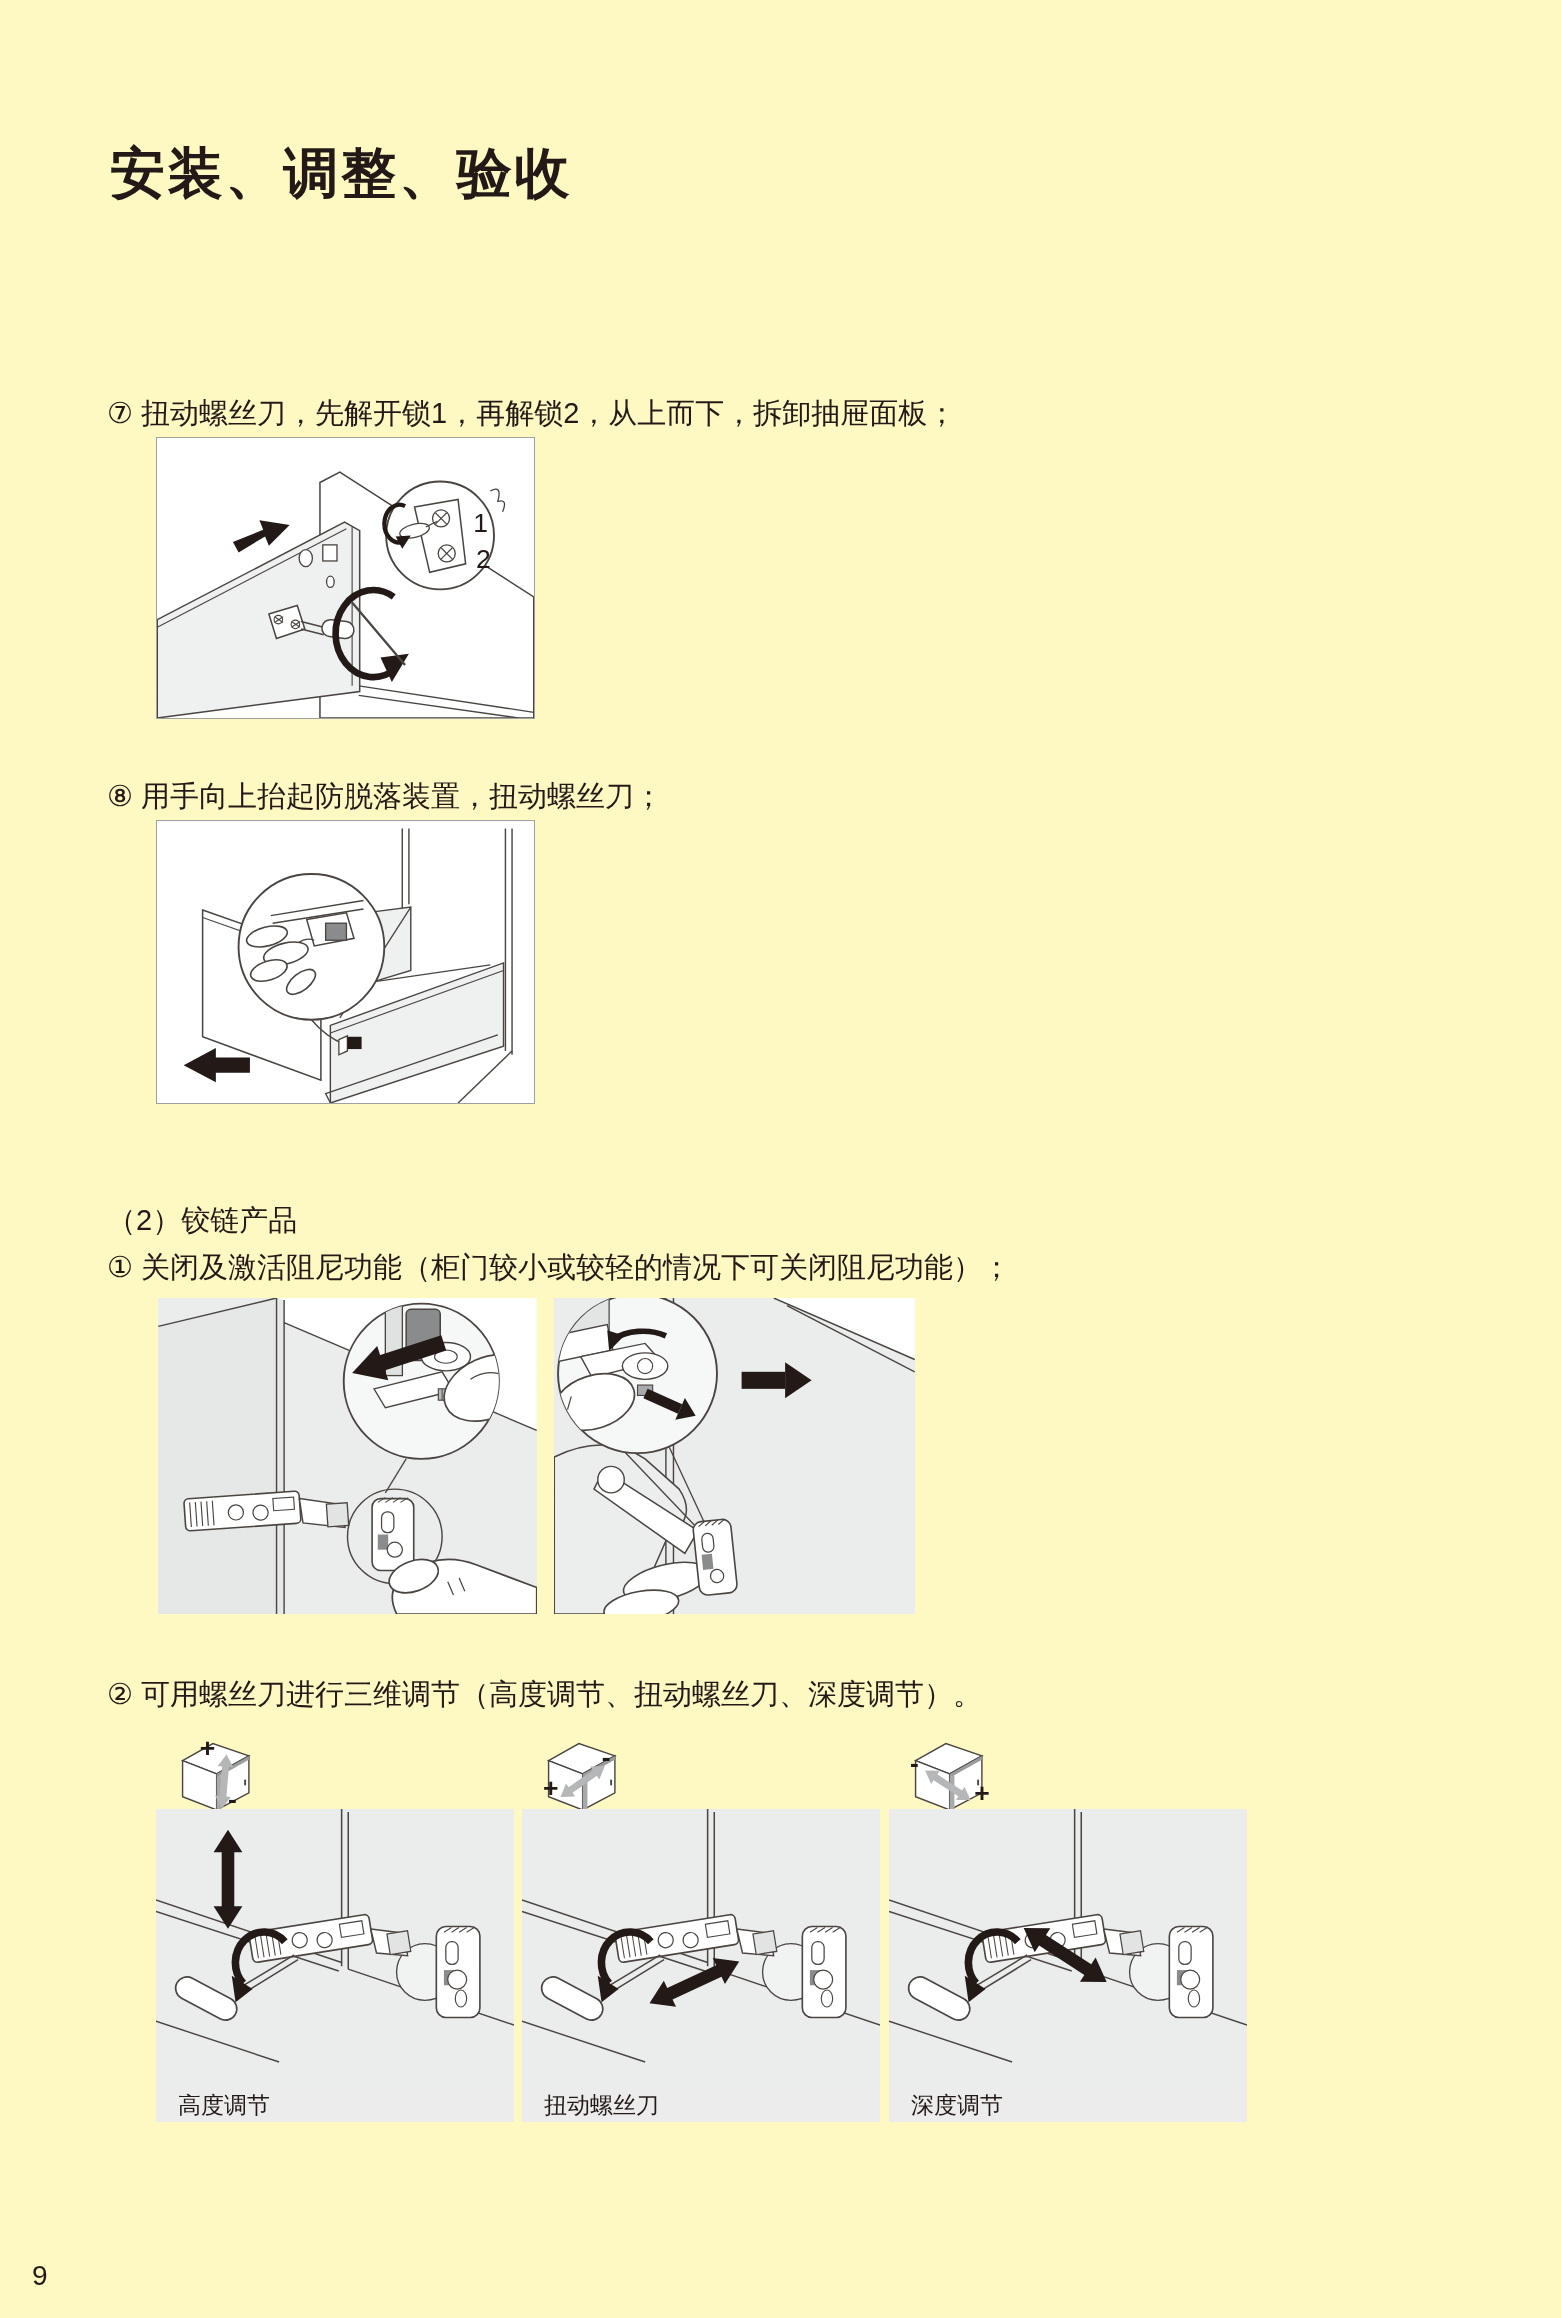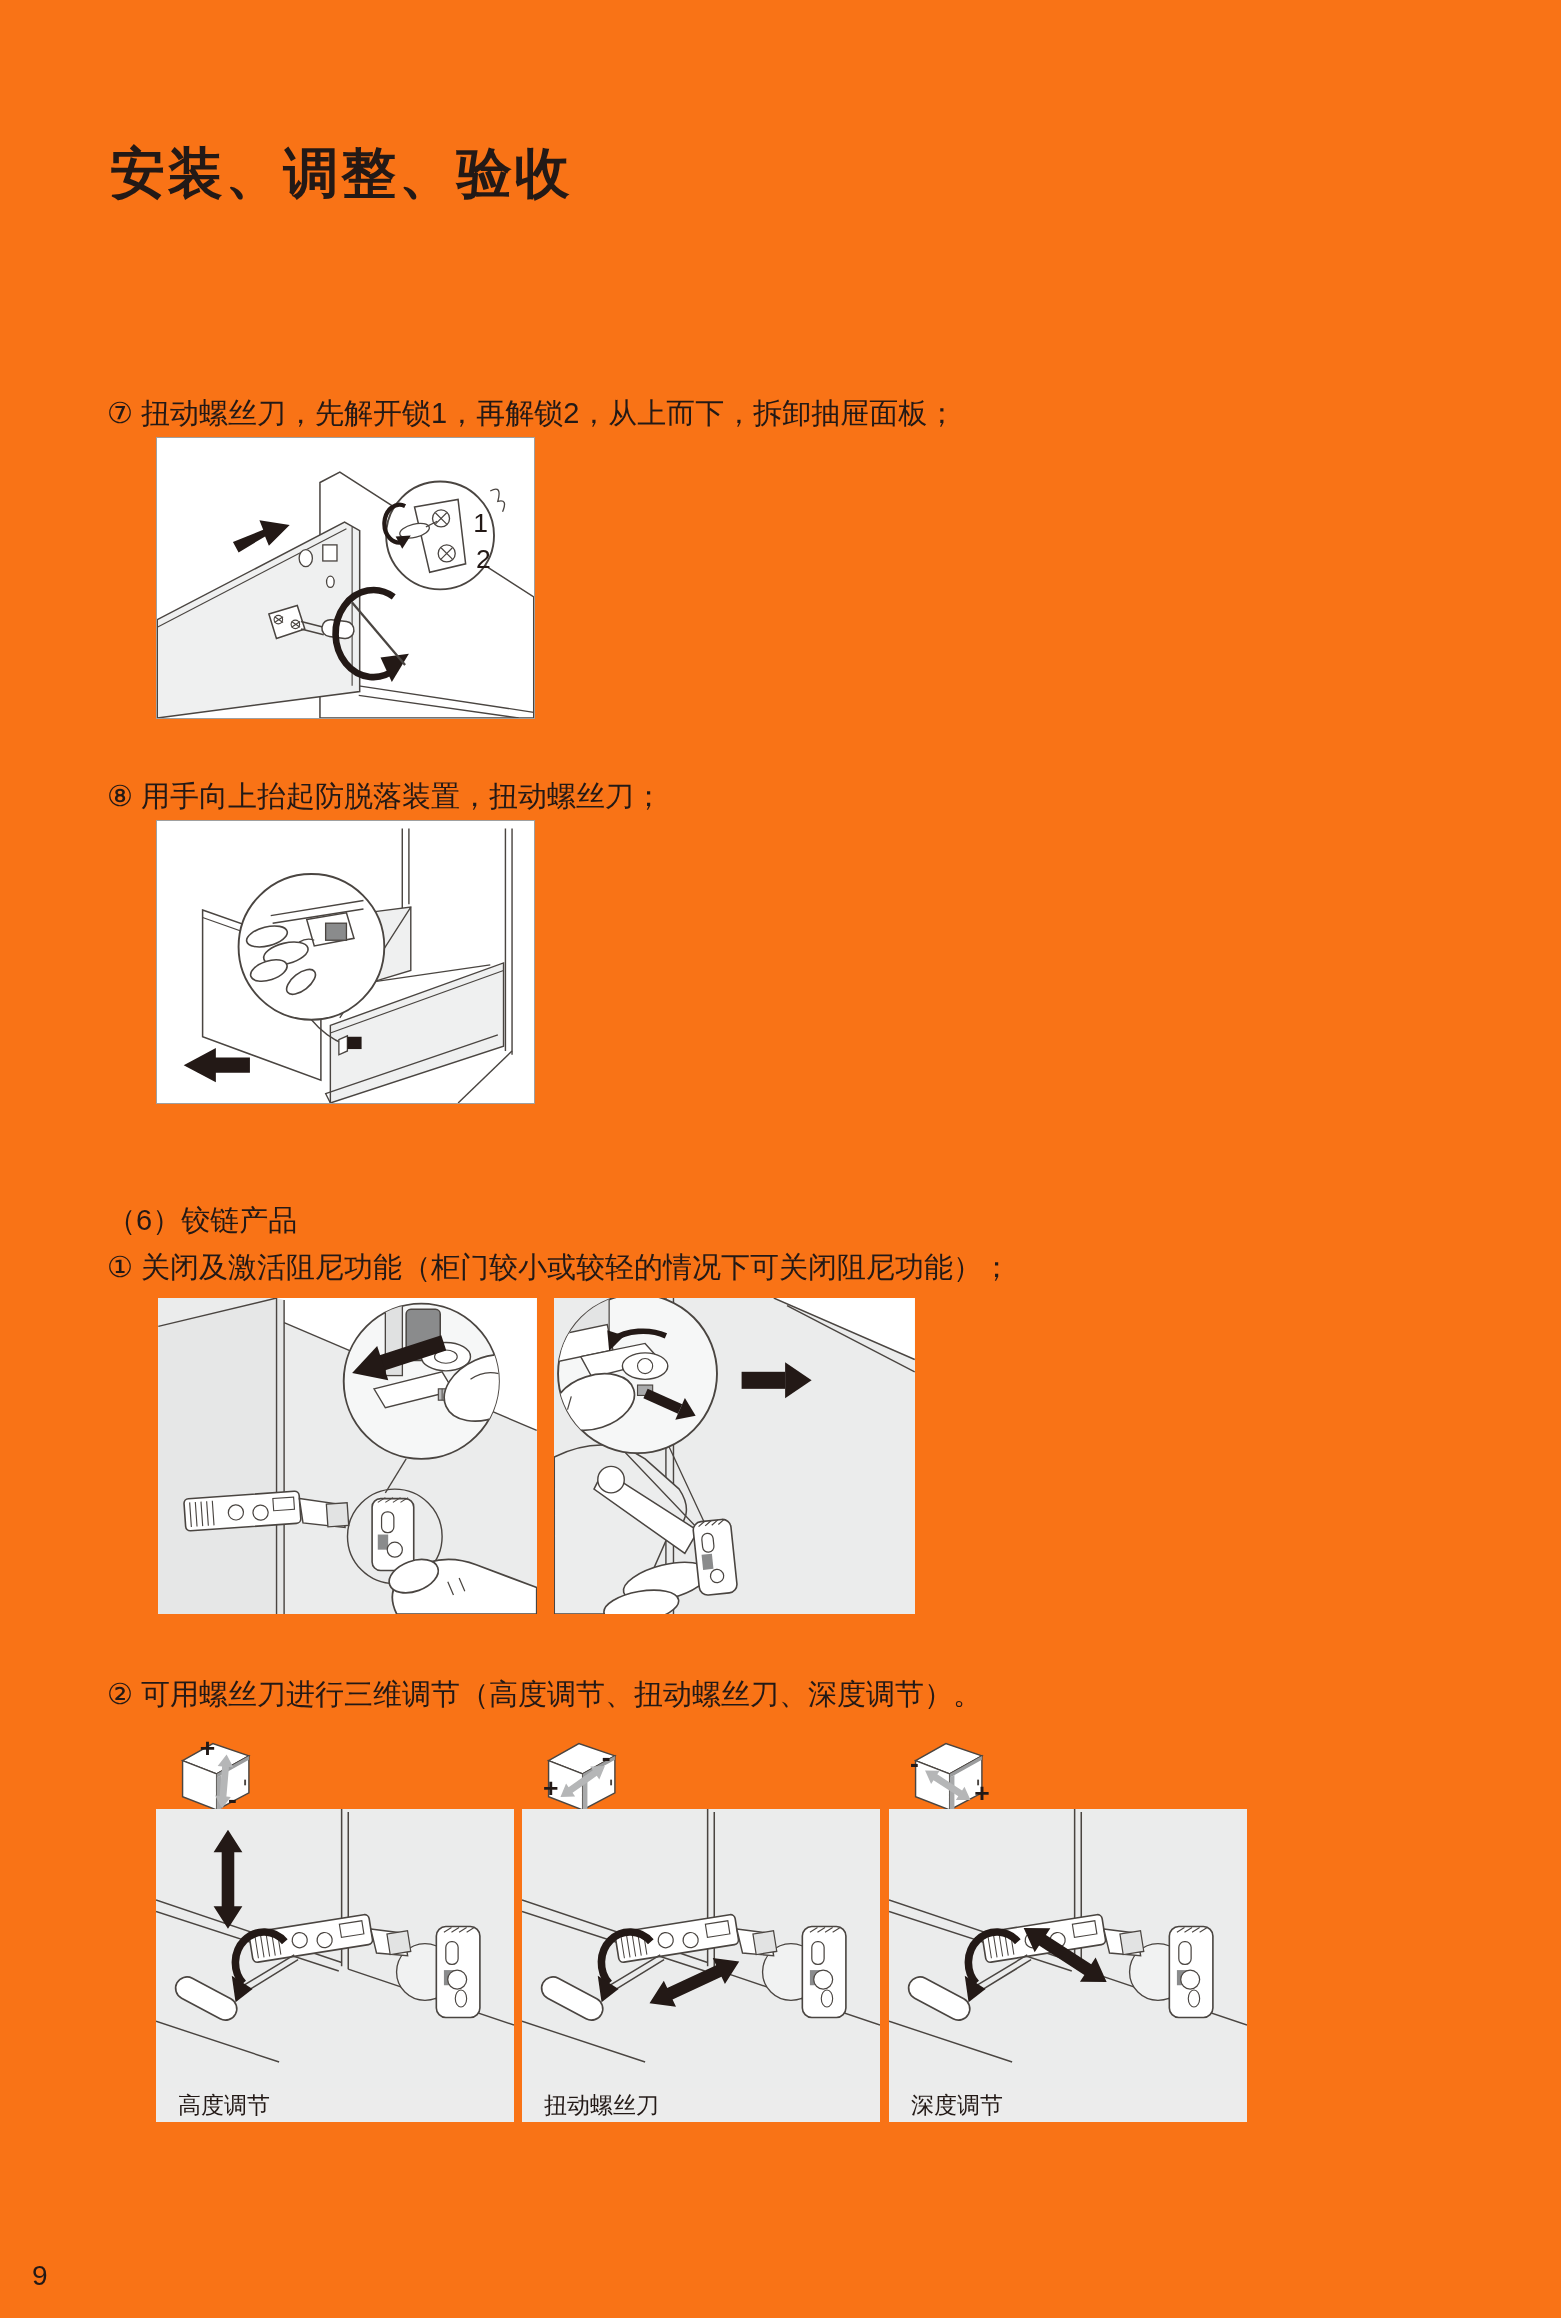--- a/index.html
+++ b/index.html
@@ -1,16 +1,16 @@
 <!DOCTYPE html>
 <html style="font-size:15px"><head>
 <meta charset="utf-8">
 <style>
   html,body{margin:0;padding:0;background:#ffffff;}
-  .page{position:relative;width:1561px;height:2319px;background:#f97316;overflow:hidden;
+  .page{position:relative;width:1561px;height:2319px;background:#fef9c3;overflow:hidden;
         font-family:"Liberation Sans","DejaVu Sans",sans-serif;color:#231916;}
   .doc-title{position:absolute;left:110px;top:142px;font-size:55px;font-weight:bold;
              letter-spacing:2.8px;line-height:1.15;color:#231916;}
   .step-line{position:absolute;left:107px;font-size:29px;line-height:1.3;color:#231916;margin-top:26px;}
   .figbox{position:absolute;background:#ffffff;border:0.9px solid #9fa0a0;box-sizing:border-box;}
   .greypanel{position:absolute;background:#ebecec;}
   .adjpanel{position:absolute;width:358px;height:400px;}
   .adj-icon{position:absolute;left:19px;top:0;}
   .adj-scene{position:absolute;left:0;top:73px;width:358px;height:290px;background:#ebecec;}
   .adj-caption{position:absolute;left:0;top:352px;width:358px;height:34px;background:#ececec;
@@ -119,21 +119,21 @@
       </g>
 
       <path class="ln" stroke-width="1.4" d="M163,210 Q178,228 198,236"></path>
       <path class="wfill" stroke-width="1.4" d="M192,231 L201,227 L201,243 L192,247 Z"></path>
       <rect class="blk" x="201" y="228" width="15" height="13"></rect>
 
       <path class="blk" d="M28,258 L62,240 L62,250 L98,250 L98,266 L62,266 L62,276 Z"></path>
     </svg>
   </div>
 
-  <div class="step-line" style="top:1176px;">（6）铰链产品</div>
+  <div class="step-line" style="top:1176px;">（2）铰链产品</div>
   <div class="step-line" style="top:1223px;">① 关闭及激活阻尼功能（柜门较小或较轻的情况下可关闭阻尼功能）；</div>
 
   <div class="greypanel" style="left:158px;top:1298px;width:379px;height:316px;">
     <svg width="379" height="316" viewBox="0 0 400 334">
       <rect x="0" y="0" width="400" height="334" fill="#ebecec"></rect>
 
       <path d="M0,0 L400,0 L400,140 L133,26 L125,0 Z" fill="#ffffff"></path>
       <path d="M0,30 L125,0 L133,2 L133,334 L0,334 Z" fill="#e6e7e7"></path>
       <path class="ln" stroke-width="1.5" d="M125,0 L125,334 M133,2 L133,334"></path>
       <path class="ln" stroke-width="1.5" d="M0,30 L125,0"></path>

